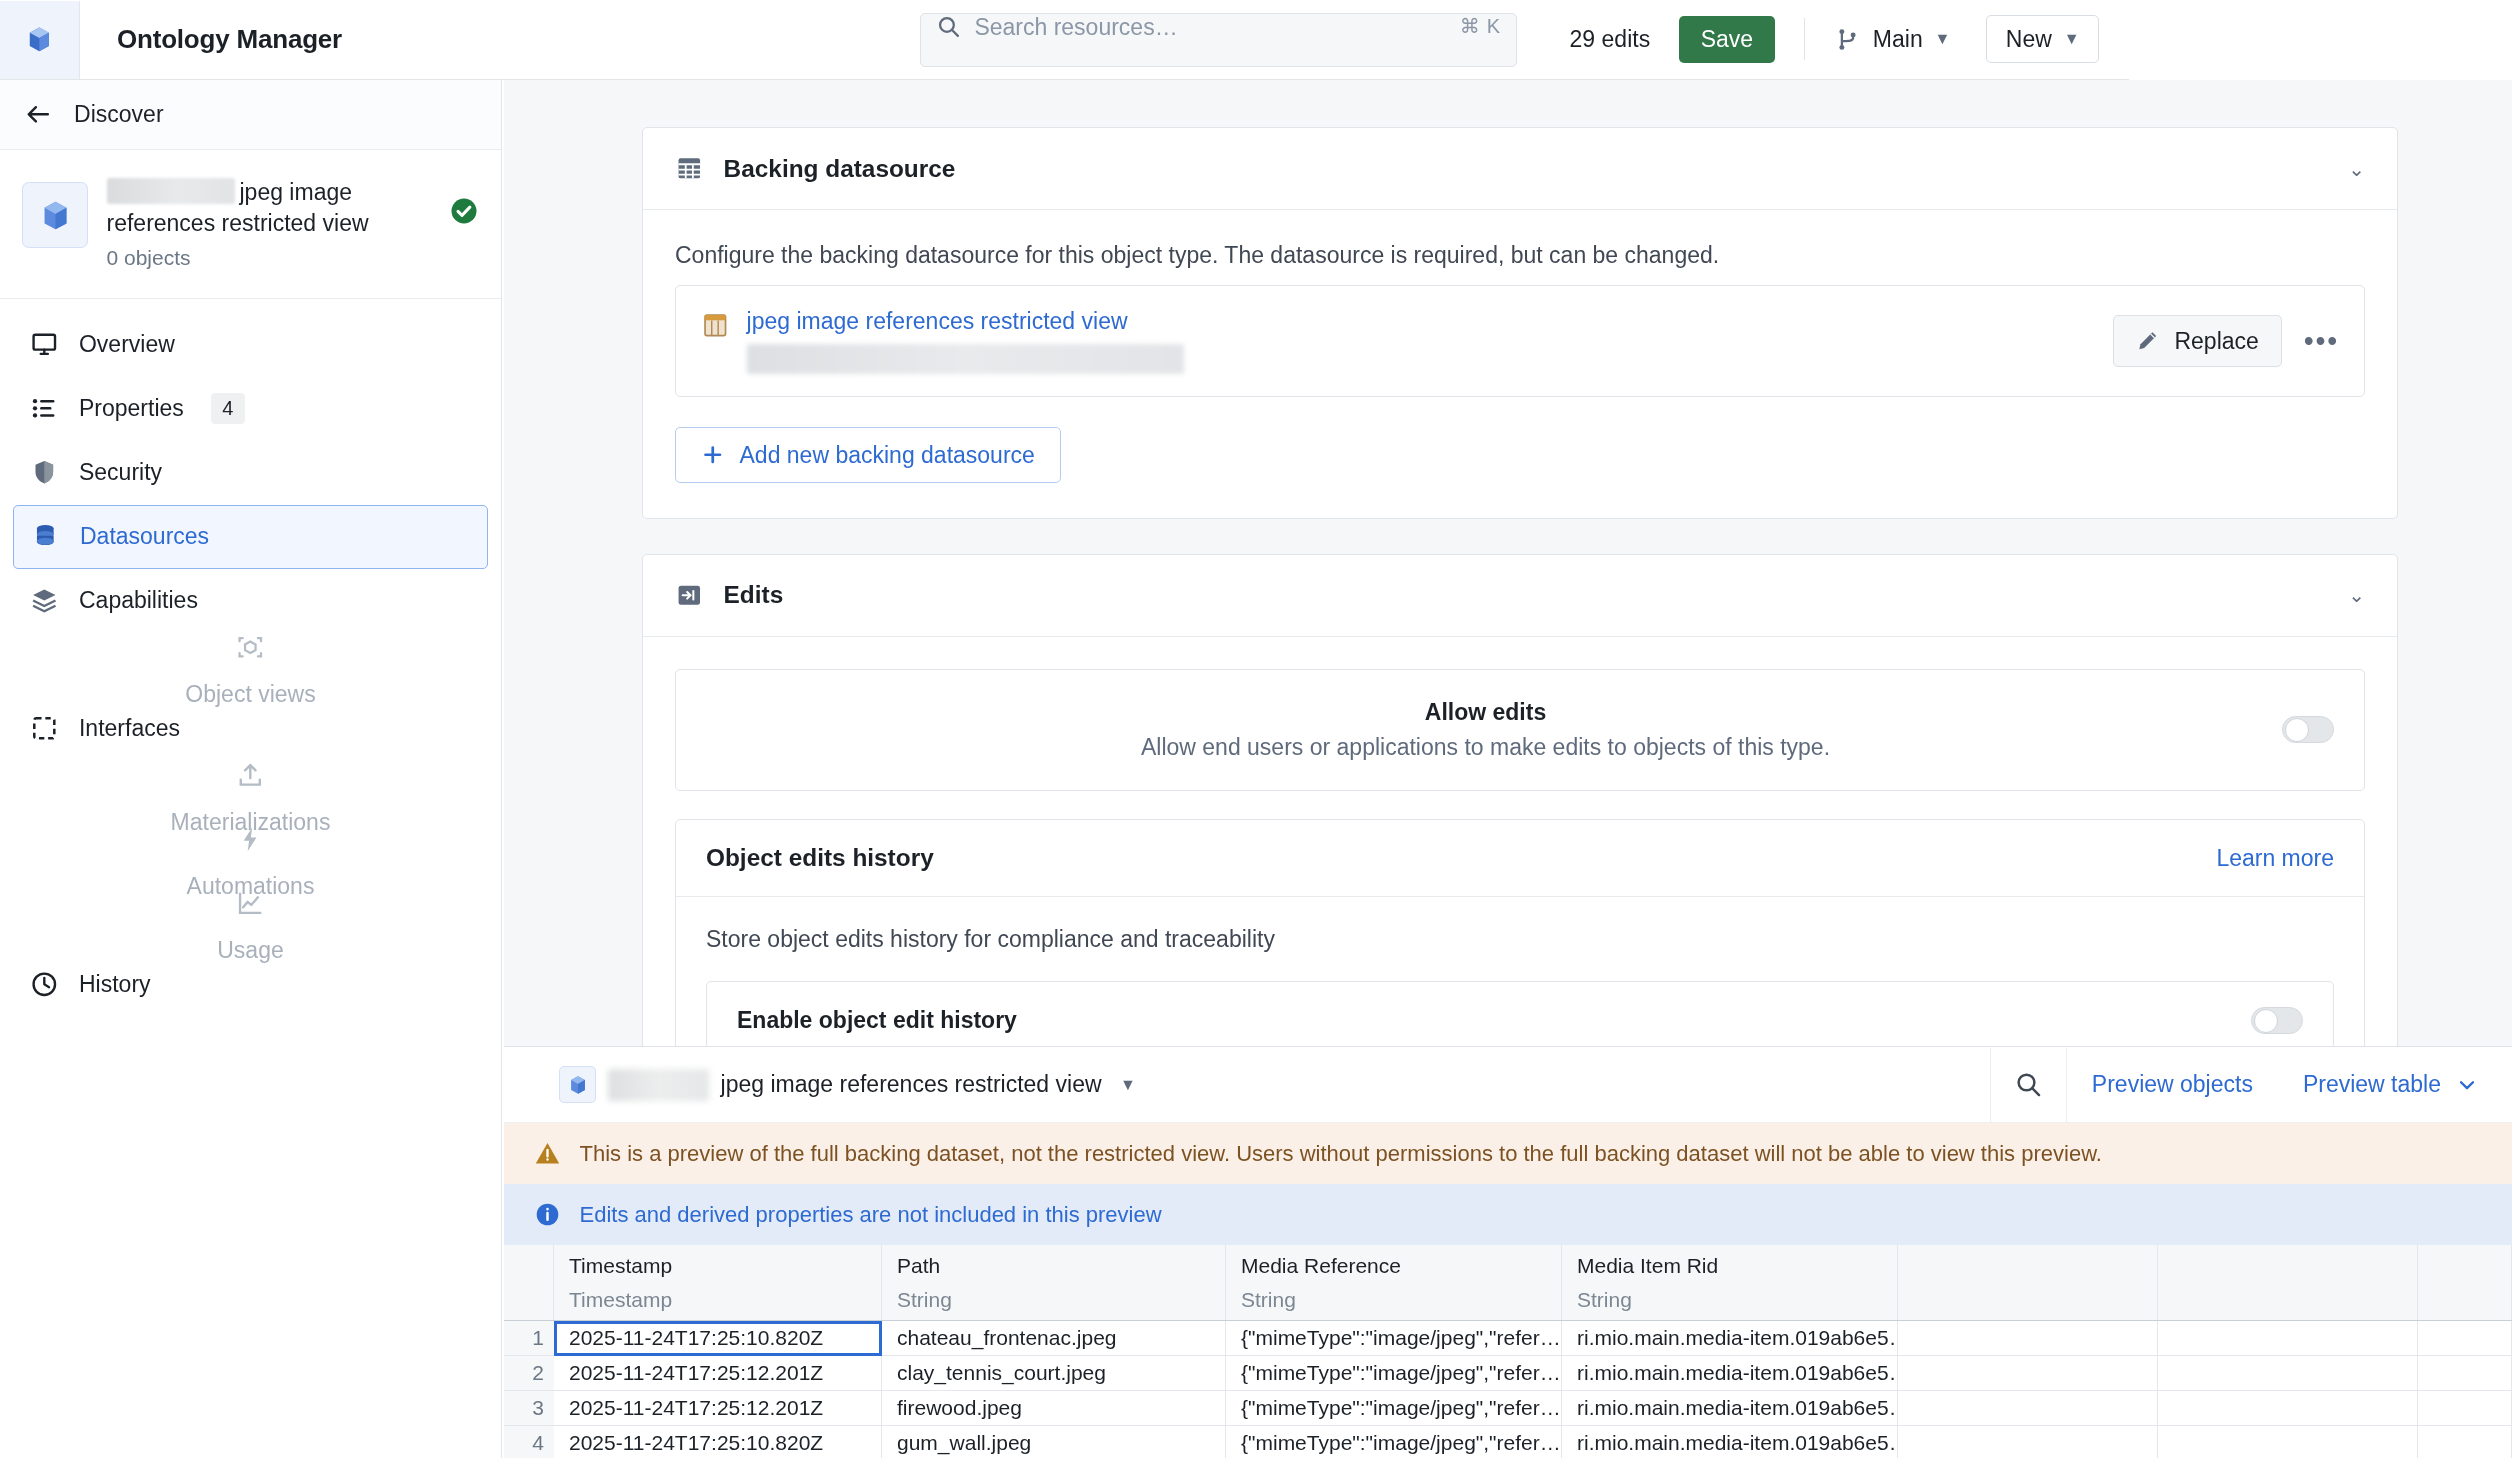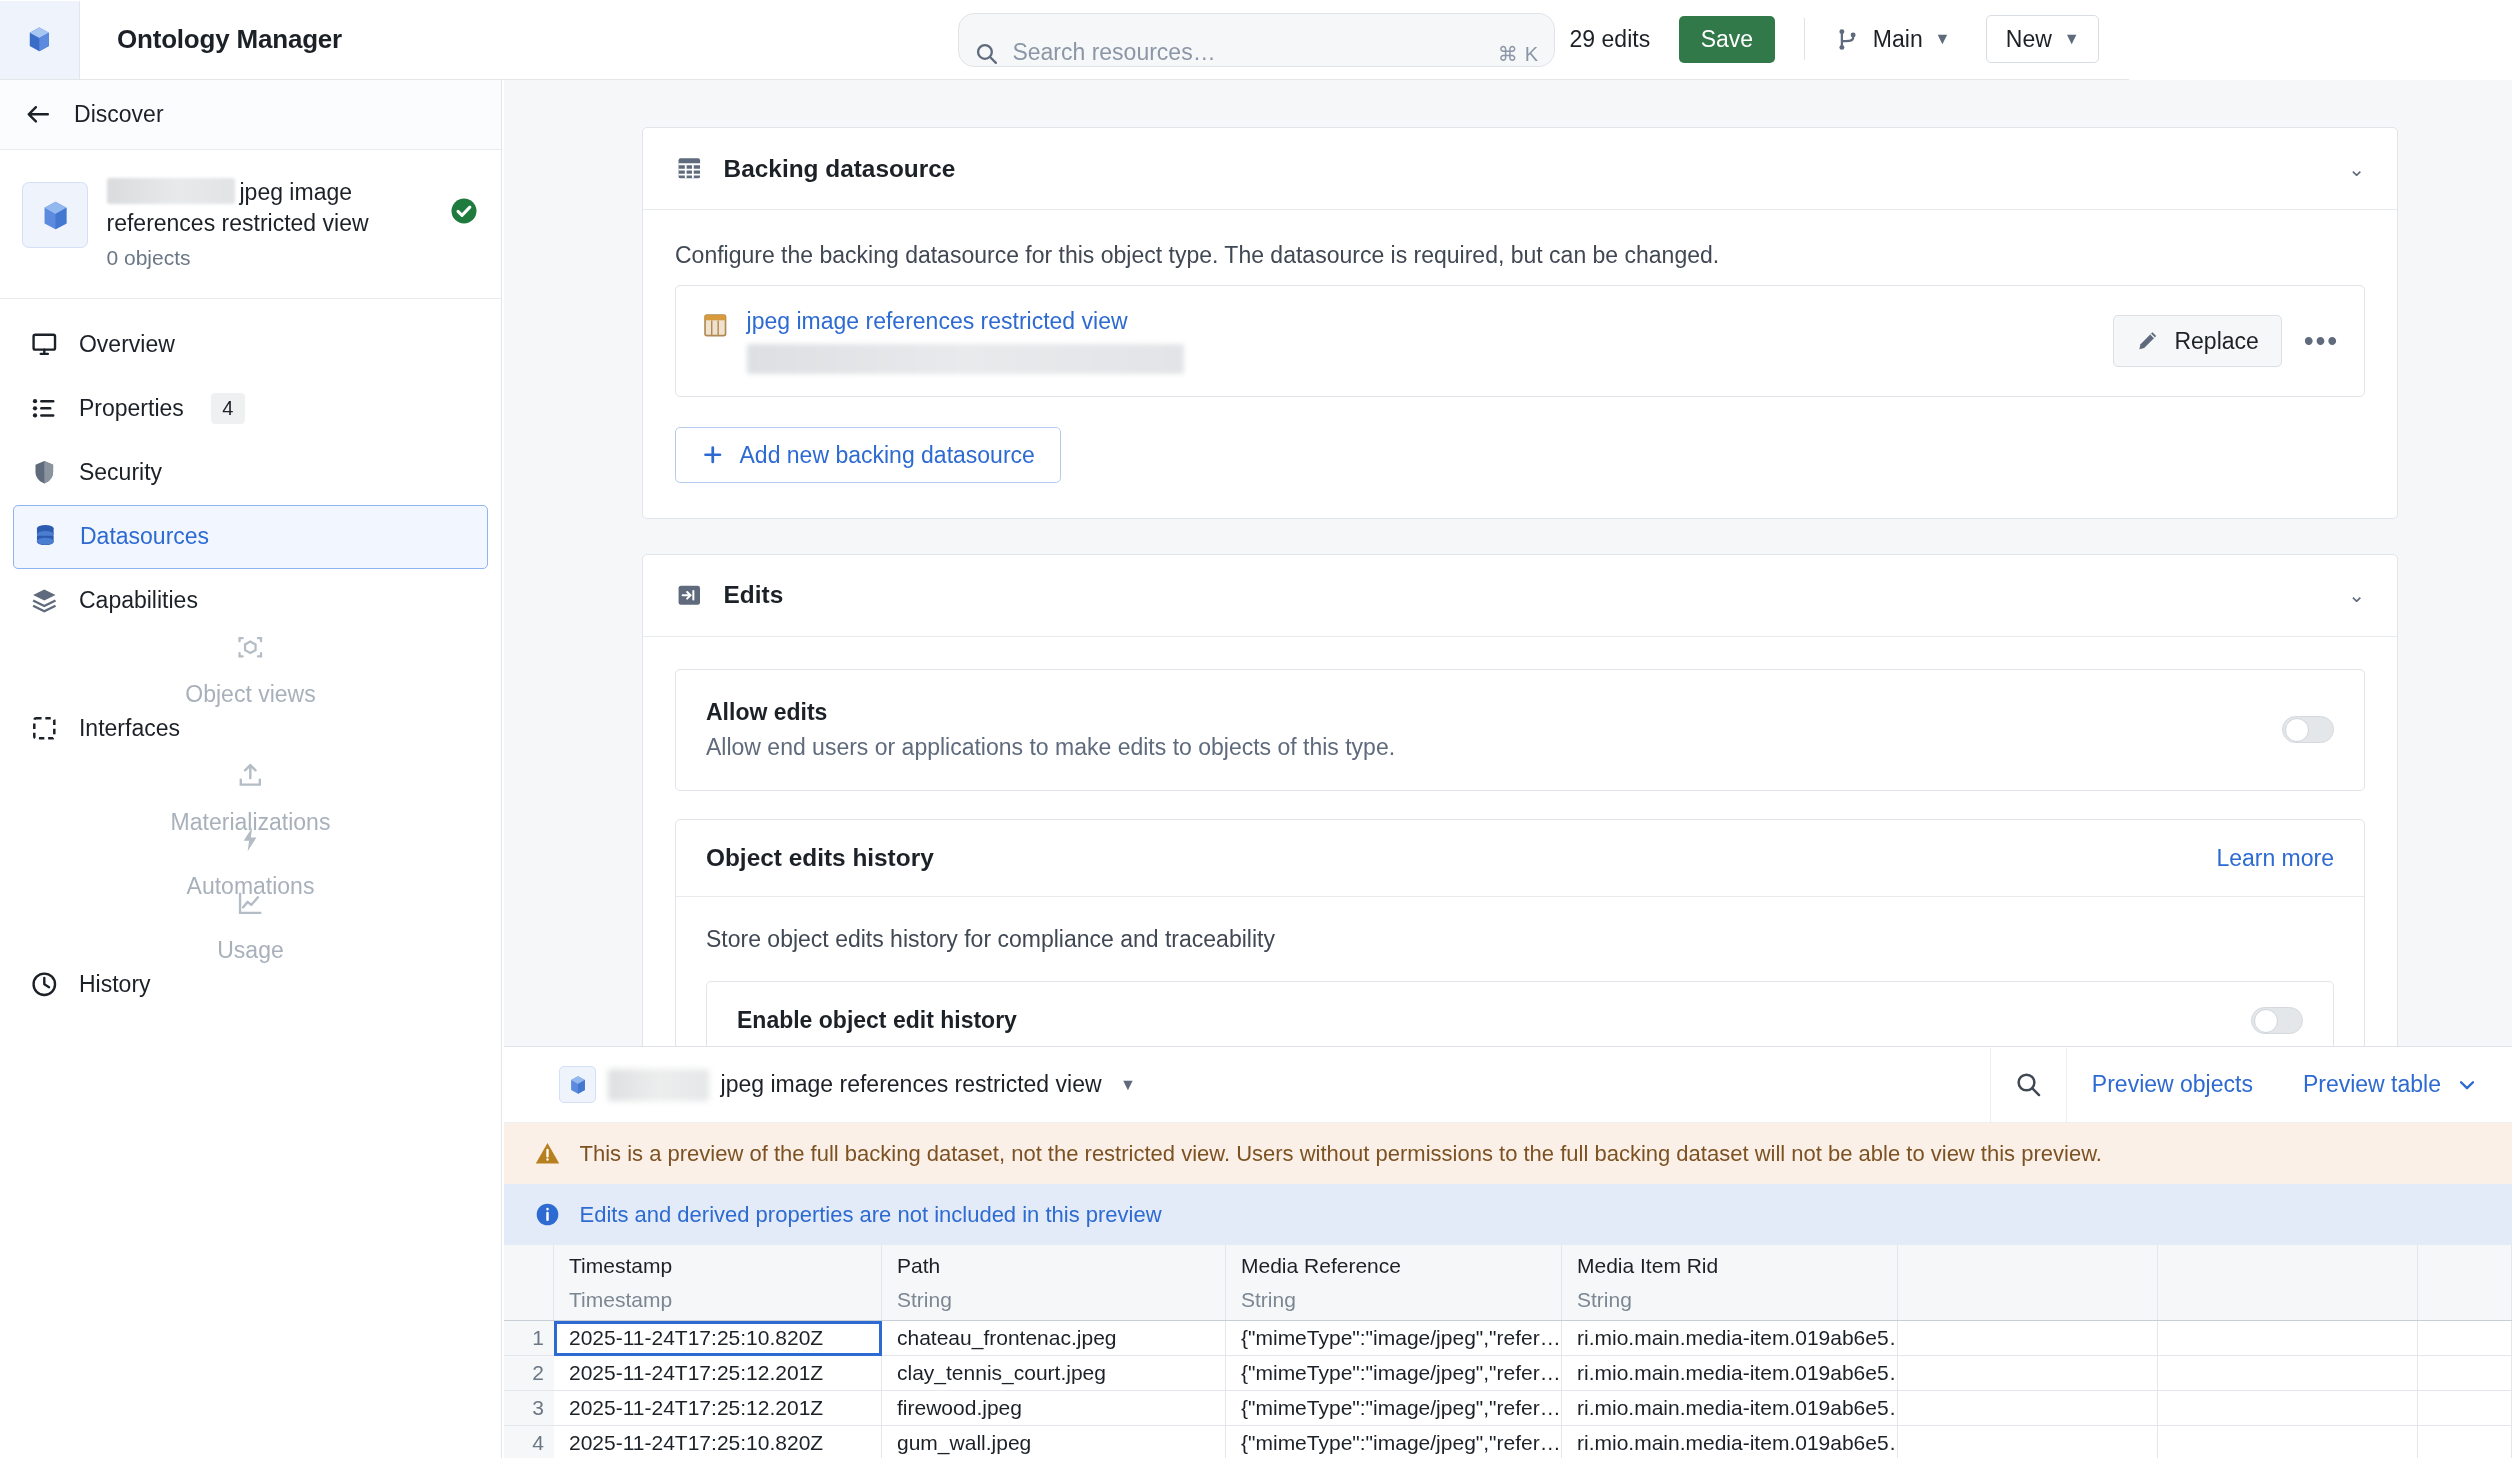--- a/index.html
+++ b/index.html
@@ -23,24 +23,24 @@
     width: 80px; height: 78px; background: #eef3fc;
     display: flex; align-items: center; justify-content: center;
     border-right: 1.7px solid #e4e7ea;
     flex: 0 0 auto;
   }
   .app-title {
     font-size: 26px; font-weight: bold; color: #1c2127;
     margin-left: 37px; letter-spacing: -0.2px; white-space: nowrap;
   }
   .search-wrap {
-    position: absolute; left: 958px; top: 12.6px;
+    position: absolute; left: 920px; top: 12.6px;
     width: 597px; height: 54px;
-    background: #f6f7f9; border: 1.7px solid #e0e4e8; border-radius: 16px;
-    display: flex; align-items: flex-end; padding: 0 15px;
+    background: #f6f7f9; border: 1.7px solid #e0e4e8; border-radius: 5px;
+    display: flex; align-items: flex-start; padding: 0 15px;
   }
   .search-input {
     flex: 1; border: none; outline: none; background: transparent;
     font-family: "Liberation Sans", sans-serif;
     font-size: 23px; color: #5f6b7c; margin-left: 13.4px;
   }
   .search-input::placeholder { color: #8b97a6; }
   .kbd-hint { font-size: 20px; color: #8b97a6; letter-spacing: 0.8px; }
 
   .topbar-right {
@@ -160,21 +160,21 @@
     padding: 13.4px 25px; font-size: 23px; color: #2d6ad1; cursor: pointer;
     font-family: "Liberation Sans", sans-serif;
   }
 
   .sub-card {
     border: 1.7px solid #e1e5ea; border-radius: 5px; padding: 0;
   }
   .allow-row {
     display: flex; align-items: center; padding: 28.6px 30px; gap: 17px;
   }
-  .allow-text { flex: 1; }
+  .allow-text { flex: 1; text-align: center; }
   .allow-title { font-size: 23px; font-weight: bold; color: #1c2127; }
   .allow-desc { font-size: 23px; color: #5f6b7c; margin-top: 8.4px; }
   .toggle {
     width: 52px; height: 27px; border-radius: 13.4px; background: #e4e7ea;
     border: 1.7px solid #d5d9de; position: relative; flex: 0 0 auto; cursor: pointer;
   }
   .toggle::after {
     content: ""; position: absolute; left: 1.7px; top: 0.8px;
     width: 22px; height: 22px; border-radius: 50%; background: #ffffff;
     border: 1.7px solid #cfd4da;

